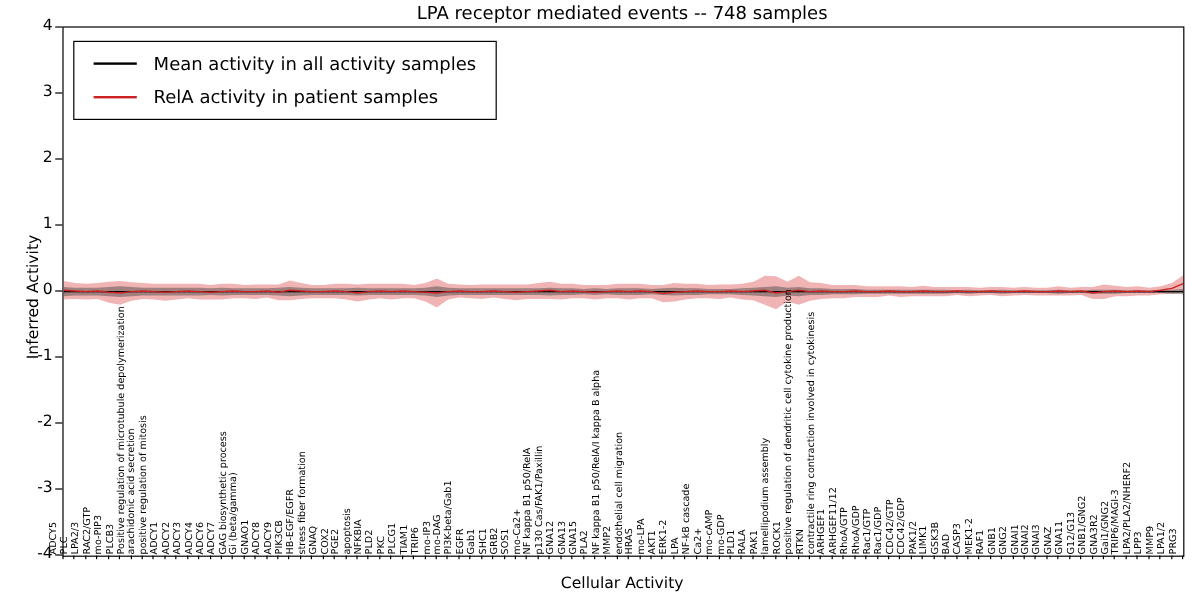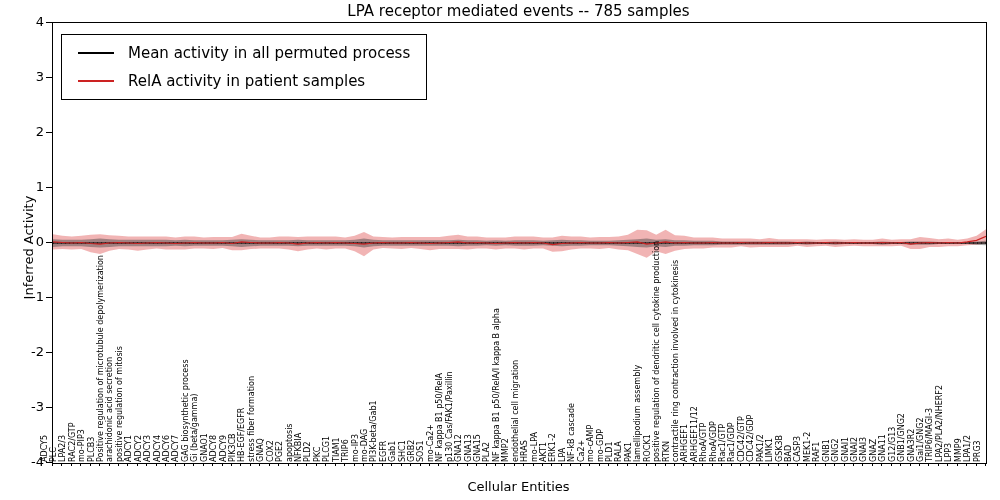--- a/index.html
+++ b/index.html
@@ -20,37 +20,37 @@
     transform-origin:0 100%;transform:rotate(-90deg);color:#000;}
   .legend{position:absolute;left:8px;top:11px;background:#fff;border:1px solid #000;
     padding:9px 16px;display:flex;flex-direction:column;gap:10px;z-index:5;}
   .legend-row{display:flex;align-items:center;gap:14px;font-size:15px;white-space:nowrap;}
   .legend-swatch{width:36px;height:0;border-top:2px solid #000;}
 </style>
 </head>
 <body>
 
 <div class="figure">
-  <div class="title">LPA receptor mediated events -- 785 samples</div>
+  <div class="title">LPA receptor mediated events -- 748 samples</div>
   <div class="ylabel">Inferred Activity</div>
-  <div class="xlabel">Cellular Entities</div>
+  <div class="xlabel">Cellular Activity</div>
 
   <div class="plot">
     <svg id="chart-svg" width="933" height="440" viewBox="0 0 933 440">
         <path d="M0.0,211.2 L9.4,212.8 L18.8,213.4 L28.3,212.8 L37.7,211.8 L47.1,211.2 L56.5,212.3 L66.0,212.8 L75.4,213.4 L84.8,213.4 L94.2,213.4 L103.7,213.4 L113.1,213.4 L122.5,214.5 L131.9,213.4 L141.4,213.4 L150.8,214.5 L160.2,214.0 L169.6,214.0 L179.1,214.0 L188.5,210.7 L197.9,212.8 L207.3,214.5 L216.8,214.5 L226.2,213.4 L235.6,213.4 L245.0,214.0 L254.5,213.4 L263.9,213.4 L273.3,213.4 L282.7,213.4 L292.2,214.5 L301.6,212.8 L311.0,209.0 L320.4,213.4 L329.8,214.0 L339.3,214.5 L348.7,214.0 L358.1,214.0 L367.5,214.0 L377.0,214.0 L386.4,214.0 L395.8,212.8 L405.2,211.8 L414.7,213.4 L424.1,213.4 L433.5,214.5 L442.9,214.5 L452.4,214.5 L461.8,213.4 L471.2,213.4 L480.6,213.4 L490.1,214.5 L499.5,214.5 L508.9,212.8 L518.3,213.4 L527.8,213.4 L537.2,214.5 L546.6,214.0 L556.0,214.0 L565.5,213.4 L574.9,211.8 L584.3,206.8 L593.7,207.3 L603.2,211.8 L612.6,206.8 L622.0,212.3 L631.4,212.8 L640.8,214.5 L650.3,214.5 L659.7,214.5 L669.1,215.6 L678.5,215.6 L688.0,215.6 L697.4,215.6 L706.8,216.2 L716.2,215.1 L725.7,216.2 L735.1,216.2 L744.5,216.2 L753.9,216.2 L763.4,216.7 L772.8,216.2 L782.2,216.2 L791.6,216.7 L801.1,216.2 L810.5,216.7 L819.9,216.7 L829.3,215.6 L838.8,216.7 L848.2,216.2 L857.6,216.2 L867.0,214.0 L876.5,215.1 L885.9,216.2 L895.3,215.6 L904.7,216.7 L914.2,215.6 L923.6,212.8 L933.0,206.3 L933.0,220.5 L923.6,221.7 L914.2,222.2 L904.7,223.3 L895.3,223.3 L885.9,223.9 L876.5,223.9 L867.0,226.1 L857.6,226.1 L848.2,222.8 L838.8,223.3 L829.3,223.3 L819.9,223.3 L810.5,223.3 L801.1,222.8 L791.6,223.3 L782.2,223.9 L772.8,222.8 L763.4,223.3 L753.9,223.9 L744.5,222.8 L735.1,223.9 L725.7,223.9 L716.2,223.9 L706.8,223.9 L697.4,224.4 L688.0,223.3 L678.5,224.4 L669.1,224.4 L659.7,224.4 L650.3,225.5 L640.8,225.5 L631.4,226.1 L622.0,227.7 L612.6,231.0 L603.2,228.3 L593.7,234.8 L584.3,231.0 L574.9,227.2 L565.5,226.6 L556.0,224.9 L546.6,226.1 L537.2,225.5 L527.8,225.5 L518.3,226.6 L508.9,228.3 L499.5,228.8 L490.1,225.5 L480.6,225.5 L471.2,226.6 L461.8,225.5 L452.4,225.5 L442.9,226.6 L433.5,225.5 L424.1,225.5 L414.7,226.6 L405.2,226.1 L395.8,226.1 L386.4,226.1 L377.0,227.2 L367.5,226.1 L358.1,224.9 L348.7,226.1 L339.3,225.5 L329.8,224.9 L320.4,226.6 L311.0,233.2 L301.6,228.3 L292.2,225.5 L282.7,225.5 L273.3,226.6 L263.9,225.5 L254.5,226.6 L245.0,228.3 L235.6,226.6 L226.2,225.5 L216.8,225.5 L207.3,225.5 L197.9,226.1 L188.5,227.2 L179.1,227.2 L169.6,224.9 L160.2,226.1 L150.8,225.5 L141.4,225.5 L131.9,226.6 L122.5,226.6 L113.1,226.6 L103.7,225.5 L94.2,226.6 L84.8,227.7 L75.4,226.6 L66.0,226.1 L56.5,227.7 L47.1,231.0 L37.7,229.3 L28.3,226.1 L18.8,226.6 L9.4,226.1 L0.0,226.6 Z" fill="#dd4444" fill-opacity="0.4" stroke="none"></path>
         <path d="M0.0,216.2 L9.4,216.7 L18.8,216.7 L28.3,216.7 L37.7,216.2 L47.1,215.6 L56.5,216.2 L66.0,216.7 L75.4,216.7 L84.8,216.7 L94.2,216.7 L103.7,216.7 L113.1,216.7 L122.5,217.3 L131.9,216.7 L141.4,217.3 L150.8,217.3 L160.2,217.3 L169.6,217.3 L179.1,216.7 L188.5,216.2 L197.9,216.7 L207.3,217.3 L216.8,217.3 L226.2,217.3 L235.6,217.3 L245.0,216.7 L254.5,217.3 L263.9,217.3 L273.3,217.3 L282.7,217.3 L292.2,217.3 L301.6,216.7 L311.0,215.6 L320.4,216.7 L329.8,217.3 L339.3,217.3 L348.7,217.3 L358.1,217.3 L367.5,217.3 L377.0,217.3 L386.4,217.3 L395.8,217.3 L405.2,216.7 L414.7,217.3 L424.1,217.3 L433.5,217.8 L442.9,217.3 L452.4,217.8 L461.8,217.3 L471.2,217.3 L480.6,217.3 L490.1,217.8 L499.5,217.3 L508.9,216.7 L518.3,217.3 L527.8,217.3 L537.2,217.8 L546.6,217.8 L556.0,217.8 L565.5,217.3 L574.9,216.7 L584.3,216.2 L593.7,215.6 L603.2,216.7 L612.6,216.2 L622.0,217.3 L631.4,217.3 L640.8,217.8 L650.3,217.8 L659.7,217.8 L669.1,218.4 L678.5,218.4 L688.0,218.4 L697.4,218.4 L706.8,218.4 L716.2,218.4 L725.7,218.4 L735.1,218.4 L744.5,218.9 L753.9,218.4 L763.4,218.9 L772.8,218.9 L782.2,218.4 L791.6,218.9 L801.1,218.9 L810.5,218.9 L819.9,218.9 L829.3,218.4 L838.8,218.9 L848.2,218.9 L857.6,218.4 L867.0,218.4 L876.5,218.4 L885.9,218.9 L895.3,218.9 L904.7,218.9 L914.2,218.9 L923.6,218.4 L933.0,217.8 L933.0,222.2 L923.6,221.7 L914.2,221.1 L904.7,221.1 L895.3,221.1 L885.9,221.1 L876.5,221.7 L867.0,221.7 L857.6,221.7 L848.2,221.1 L838.8,221.1 L829.3,221.7 L819.9,221.1 L810.5,221.1 L801.1,221.1 L791.6,221.1 L782.2,221.7 L772.8,221.1 L763.4,221.1 L753.9,221.7 L744.5,221.1 L735.1,221.7 L725.7,221.7 L716.2,221.7 L706.8,221.7 L697.4,221.7 L688.0,221.7 L678.5,221.7 L669.1,221.7 L659.7,222.2 L650.3,222.2 L640.8,222.2 L631.4,222.8 L622.0,222.8 L612.6,223.9 L603.2,223.3 L593.7,224.4 L584.3,223.9 L574.9,223.3 L565.5,222.8 L556.0,222.2 L546.6,222.2 L537.2,222.2 L527.8,222.8 L518.3,222.8 L508.9,223.3 L499.5,222.8 L490.1,222.2 L480.6,222.8 L471.2,222.8 L461.8,222.8 L452.4,222.2 L442.9,222.8 L433.5,222.2 L424.1,222.8 L414.7,222.8 L405.2,223.3 L395.8,222.8 L386.4,222.8 L377.0,222.8 L367.5,222.8 L358.1,222.8 L348.7,222.8 L339.3,222.8 L329.8,222.8 L320.4,223.3 L311.0,224.4 L301.6,223.3 L292.2,222.8 L282.7,222.8 L273.3,222.8 L263.9,222.8 L254.5,222.8 L245.0,223.3 L235.6,222.8 L226.2,222.8 L216.8,222.8 L207.3,222.8 L197.9,223.3 L188.5,223.9 L179.1,223.3 L169.6,222.8 L160.2,222.8 L150.8,222.8 L141.4,222.8 L131.9,223.3 L122.5,222.8 L113.1,223.3 L103.7,223.3 L94.2,223.3 L84.8,223.3 L75.4,223.3 L66.0,223.3 L56.5,223.9 L47.1,224.4 L37.7,223.9 L28.3,223.3 L18.8,223.3 L9.4,223.3 L0.0,223.9 Z" fill="#404040" fill-opacity="0.45" stroke="none"></path>
         <line x1="0" y1="220" x2="933" y2="220" stroke="#000" stroke-width="1" stroke-dasharray="1 3"></line>
         <polyline points="0.0,220.0 9.4,220.0 18.8,220.0 28.3,220.0 37.7,220.0 47.1,220.0 56.5,220.0 66.0,220.0 75.4,220.0 84.8,220.0 94.2,220.0 103.7,220.0 113.1,220.0 122.5,220.0 131.9,220.0 141.4,220.0 150.8,220.0 160.2,220.0 169.6,220.0 179.1,220.0 188.5,220.0 197.9,220.0 207.3,220.0 216.8,220.0 226.2,220.0 235.6,220.0 245.0,220.0 254.5,220.0 263.9,220.0 273.3,220.0 282.7,220.0 292.2,220.0 301.6,220.0 311.0,220.0 320.4,220.0 329.8,220.0 339.3,220.0 348.7,220.0 358.1,220.0 367.5,220.0 377.0,220.0 386.4,220.0 395.8,220.0 405.2,220.0 414.7,220.0 424.1,220.0 433.5,220.0 442.9,220.0 452.4,220.0 461.8,220.0 471.2,220.0 480.6,220.0 490.1,220.0 499.5,220.0 508.9,220.0 518.3,220.0 527.8,220.0 537.2,220.0 546.6,220.0 556.0,220.0 565.5,220.0 574.9,220.0 584.3,220.0 593.7,220.0 603.2,220.0 612.6,220.0 622.0,220.0 631.4,220.0 640.8,220.0 650.3,220.0 659.7,220.0 669.1,220.0 678.5,220.0 688.0,220.0 697.4,220.0 706.8,220.0 716.2,220.0 725.7,220.0 735.1,220.0 744.5,220.0 753.9,220.0 763.4,220.0 772.8,220.0 782.2,220.0 791.6,220.0 801.1,220.0 810.5,220.0 819.9,220.0 829.3,220.0 838.8,220.0 848.2,220.0 857.6,220.0 867.0,220.0 876.5,220.0 885.9,220.0 895.3,220.0 904.7,220.0 914.2,220.0 923.6,220.0 933.0,220.0" fill="none" stroke="#000000" stroke-width="1"></polyline>
         <polyline points="0.0,218.9 9.4,219.5 18.8,220.0 28.3,219.5 37.7,220.5 47.1,221.1 56.5,220.0 66.0,219.5 75.4,220.0 84.8,220.5 94.2,220.0 103.7,219.5 113.1,220.0 122.5,220.5 131.9,220.0 141.4,219.5 150.8,220.0 160.2,220.0 169.6,219.5 179.1,220.5 188.5,218.9 197.9,219.5 207.3,220.0 216.8,220.0 226.2,219.5 235.6,220.0 245.0,221.1 254.5,220.0 263.9,219.5 273.3,220.0 282.7,219.5 292.2,220.0 301.6,220.5 311.0,221.1 320.4,220.0 329.8,219.5 339.3,220.0 348.7,220.0 358.1,219.5 367.5,220.0 377.0,220.5 386.4,220.0 395.8,219.5 405.2,218.9 414.7,220.0 424.1,219.5 433.5,220.0 442.9,220.5 452.4,220.0 461.8,219.5 471.2,220.0 480.6,219.5 490.1,220.0 499.5,221.7 508.9,220.5 518.3,220.0 527.8,219.5 537.2,220.0 546.6,220.0 556.0,219.5 565.5,220.0 574.9,219.5 584.3,218.9 593.7,221.1 603.2,220.0 612.6,218.9 622.0,220.0 631.4,219.5 640.8,220.0 650.3,220.0 659.7,219.5 669.1,220.0 678.5,220.0 688.0,219.5 697.4,220.0 706.8,220.0 716.2,219.5 725.7,220.0 735.1,220.0 744.5,219.5 753.9,220.0 763.4,220.0 772.8,219.5 782.2,220.0 791.6,220.0 801.1,219.5 810.5,220.0 819.9,220.0 829.3,219.5 838.8,220.0 848.2,219.5 857.6,221.1 867.0,220.0 876.5,219.5 885.9,220.0 895.3,219.5 904.7,220.0 914.2,218.9 923.6,217.3 933.0,213.4" fill="none" stroke="#cc2222" stroke-width="1.2"></polyline>
       </svg>
 
     <div class="legend">
       <div class="legend-row">
         <span class="legend-swatch" id="sw0" style="border-top-color: rgb(0, 0, 0);"></span>
-        <span>Mean activity in all permuted process</span>
+        <span>Mean activity in all activity samples</span>
       </div>
       <div class="legend-row">
         <span class="legend-swatch" id="sw1" style="border-top-color: rgb(204, 34, 34);"></span>
         <span>RelA activity in patient samples</span>
       </div>
     </div>
   <div class="xcat" style="left: -4.5px;">ADCY5</div>
       <div class="xcat" style="left: 4.92424px;">PLC</div>
       <div class="xcat" style="left: 14.3485px;">LPA2/3</div>
       <div class="xcat" style="left: 23.7727px;">RAC2/GTP</div>

